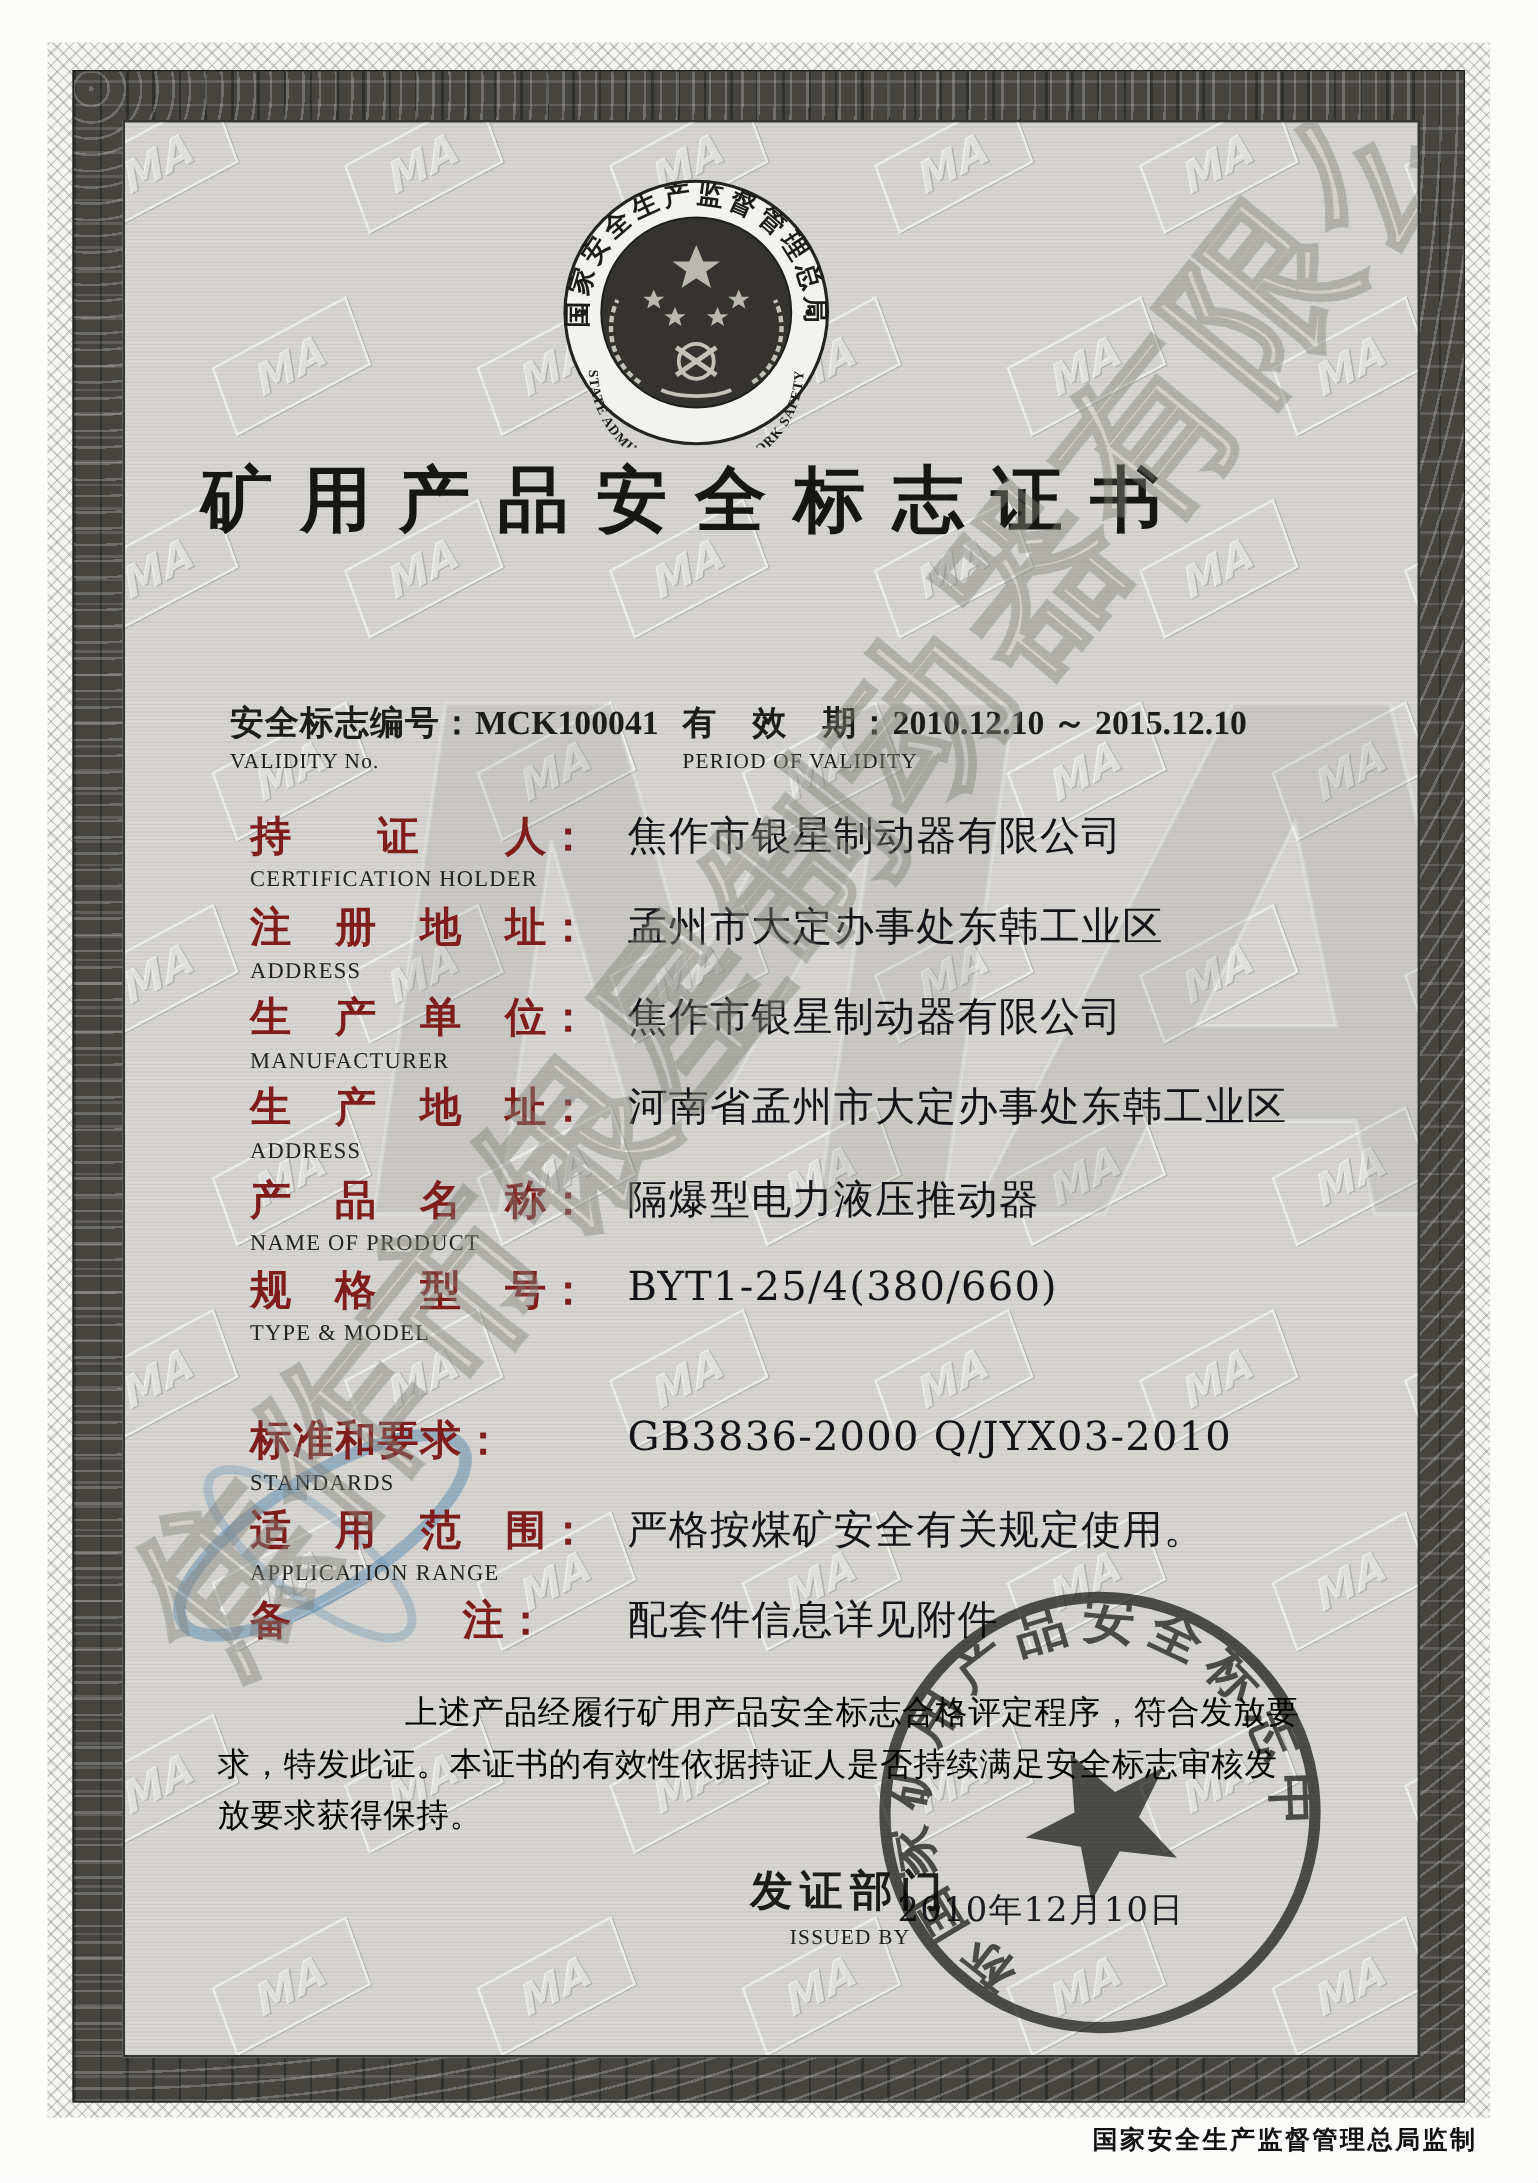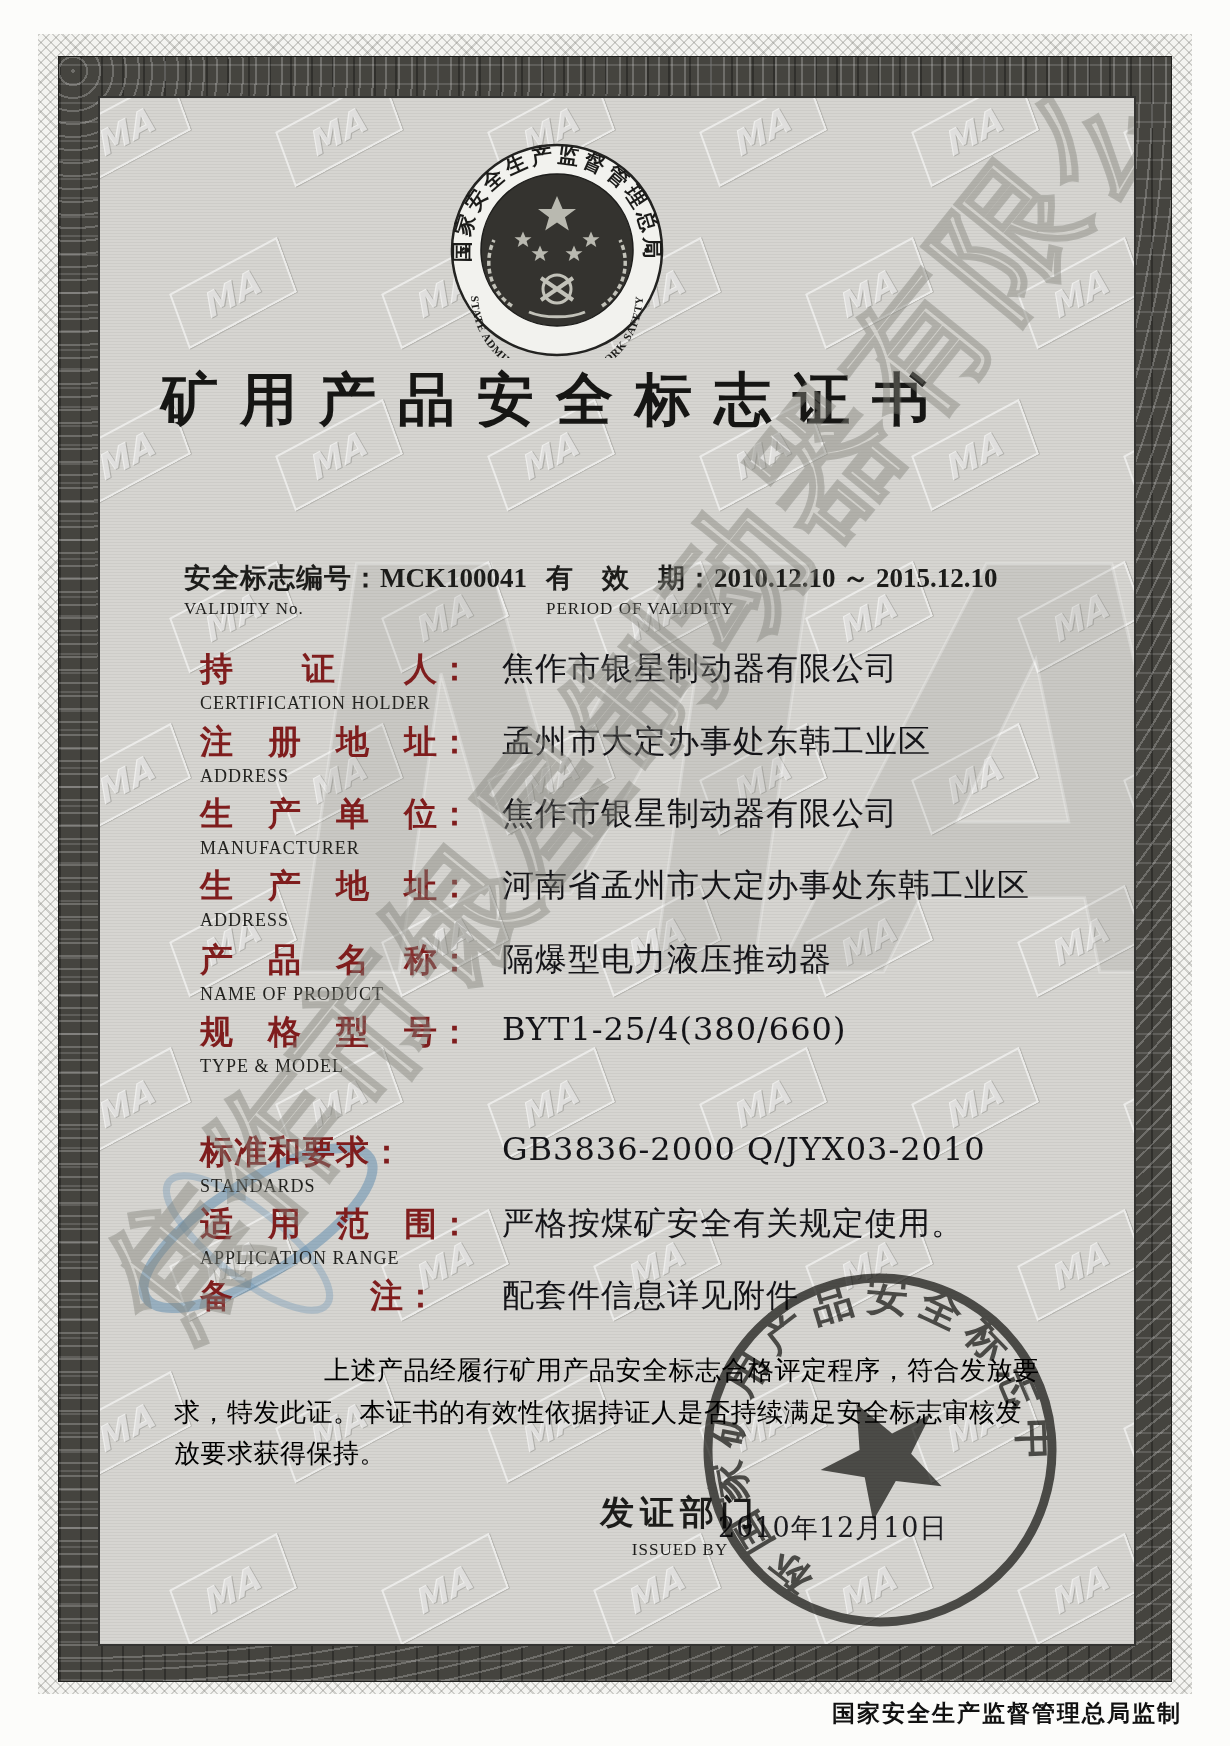--- a/index.html
+++ b/index.html
@@ -57,21 +57,21 @@
   .fvalue{font-size:32px;color:#141418;font-family:"DejaVu Serif",serif;letter-spacing:1px;}
   .fen{font-size:18px;letter-spacing:1px;font-family:"Liberation Serif",serif;margin-top:1px;color:#22221f;}
   .declaration{position:absolute;left:74px;top:1252px;width:870px;font-size:26px;line-height:1.6;
       text-indent:150px;color:#000000;letter-spacing:.5px;}
   .issued{position:absolute;left:470px;top:1392px;width:220px;text-align:center;}
   .issued-cn{font-size:34px;font-weight:bold;letter-spacing:6px;}
   .issued-en{font-size:17px;font-family:"Liberation Serif",serif;margin-top:4px;letter-spacing:1px;}
   .issue-date{position:absolute;left:618px;top:1412px;font-size:27px;letter-spacing:1px;
       font-family:"DejaVu Serif",serif;color:#1b1b1f;}
   .stamp{position:absolute;left:590px;top:1162px;z-index:7;opacity:.85;mix-blend-mode:multiply;}
-  .footer{position:absolute;right:48px;top:1698px;font-size:23px;font-weight:bold;
+  .footer{position:absolute;right:48px;top:1698px;font-size:20px;font-weight:bold;
       letter-spacing:2px;color:#111;z-index:3;}
 </style>
 </head>
 <body>
 
 <div class="page">
 
   <div class="band-lattice"></div>
   <div class="band-dark"></div>
 

